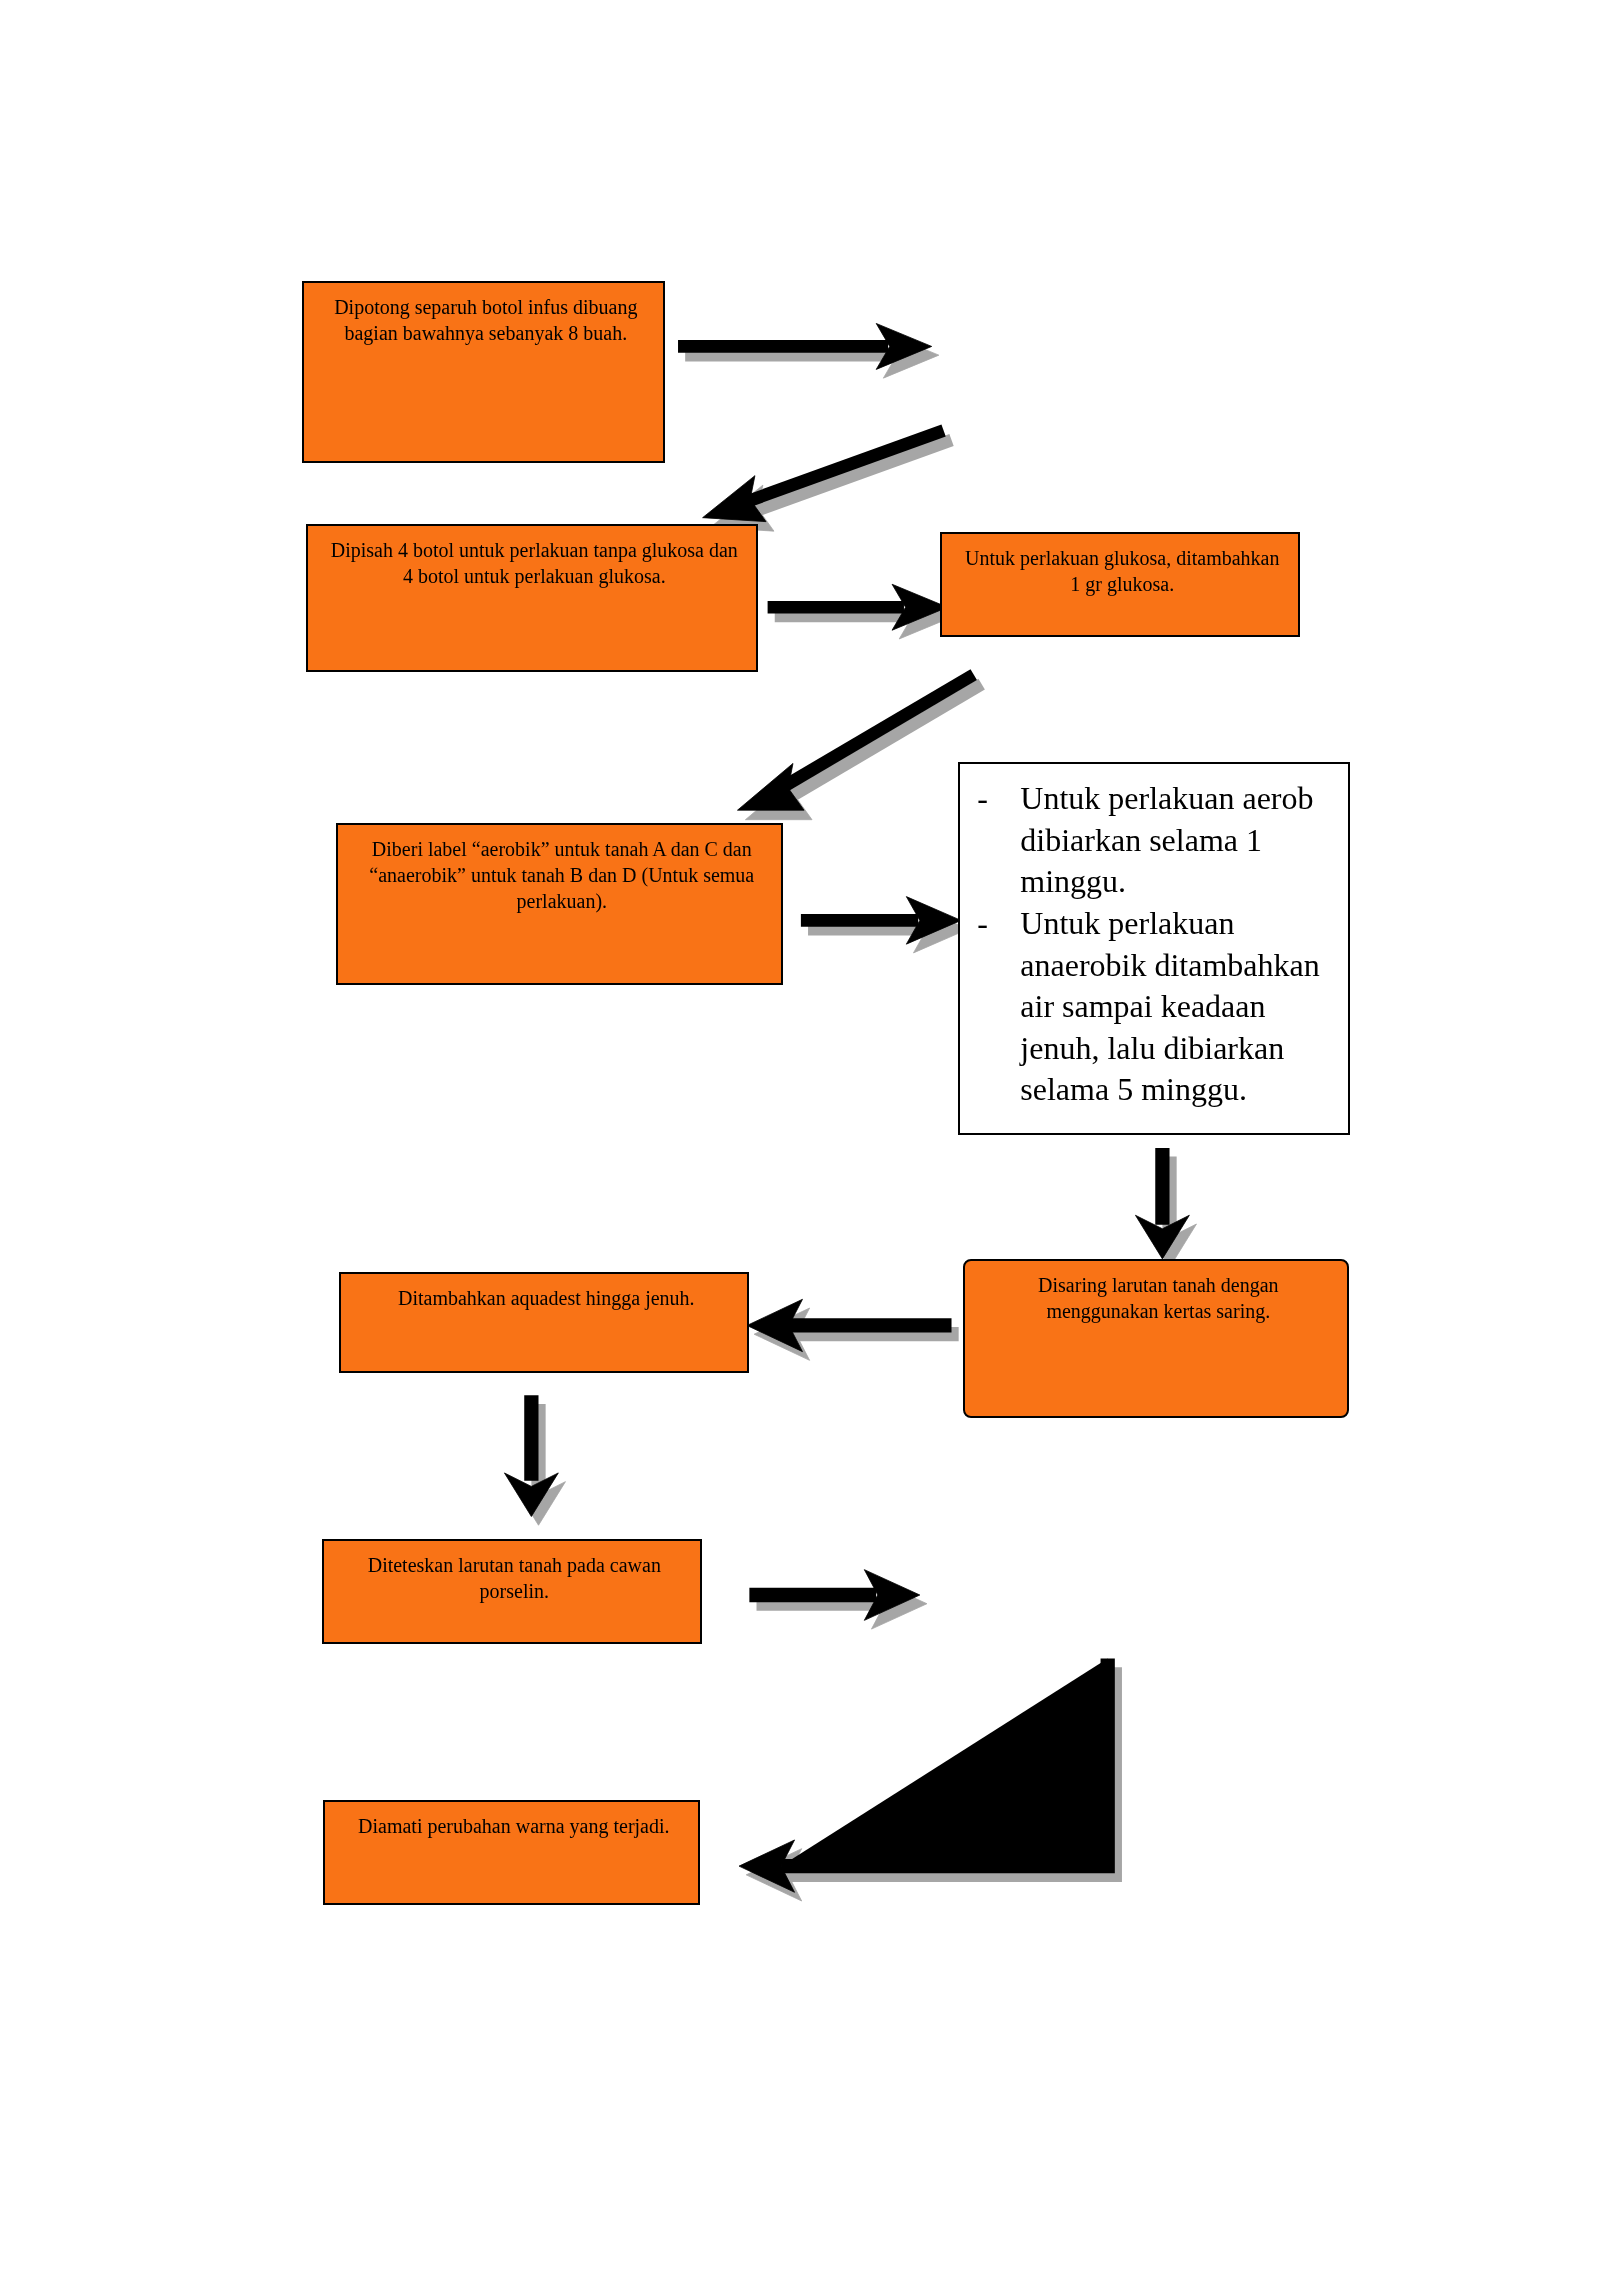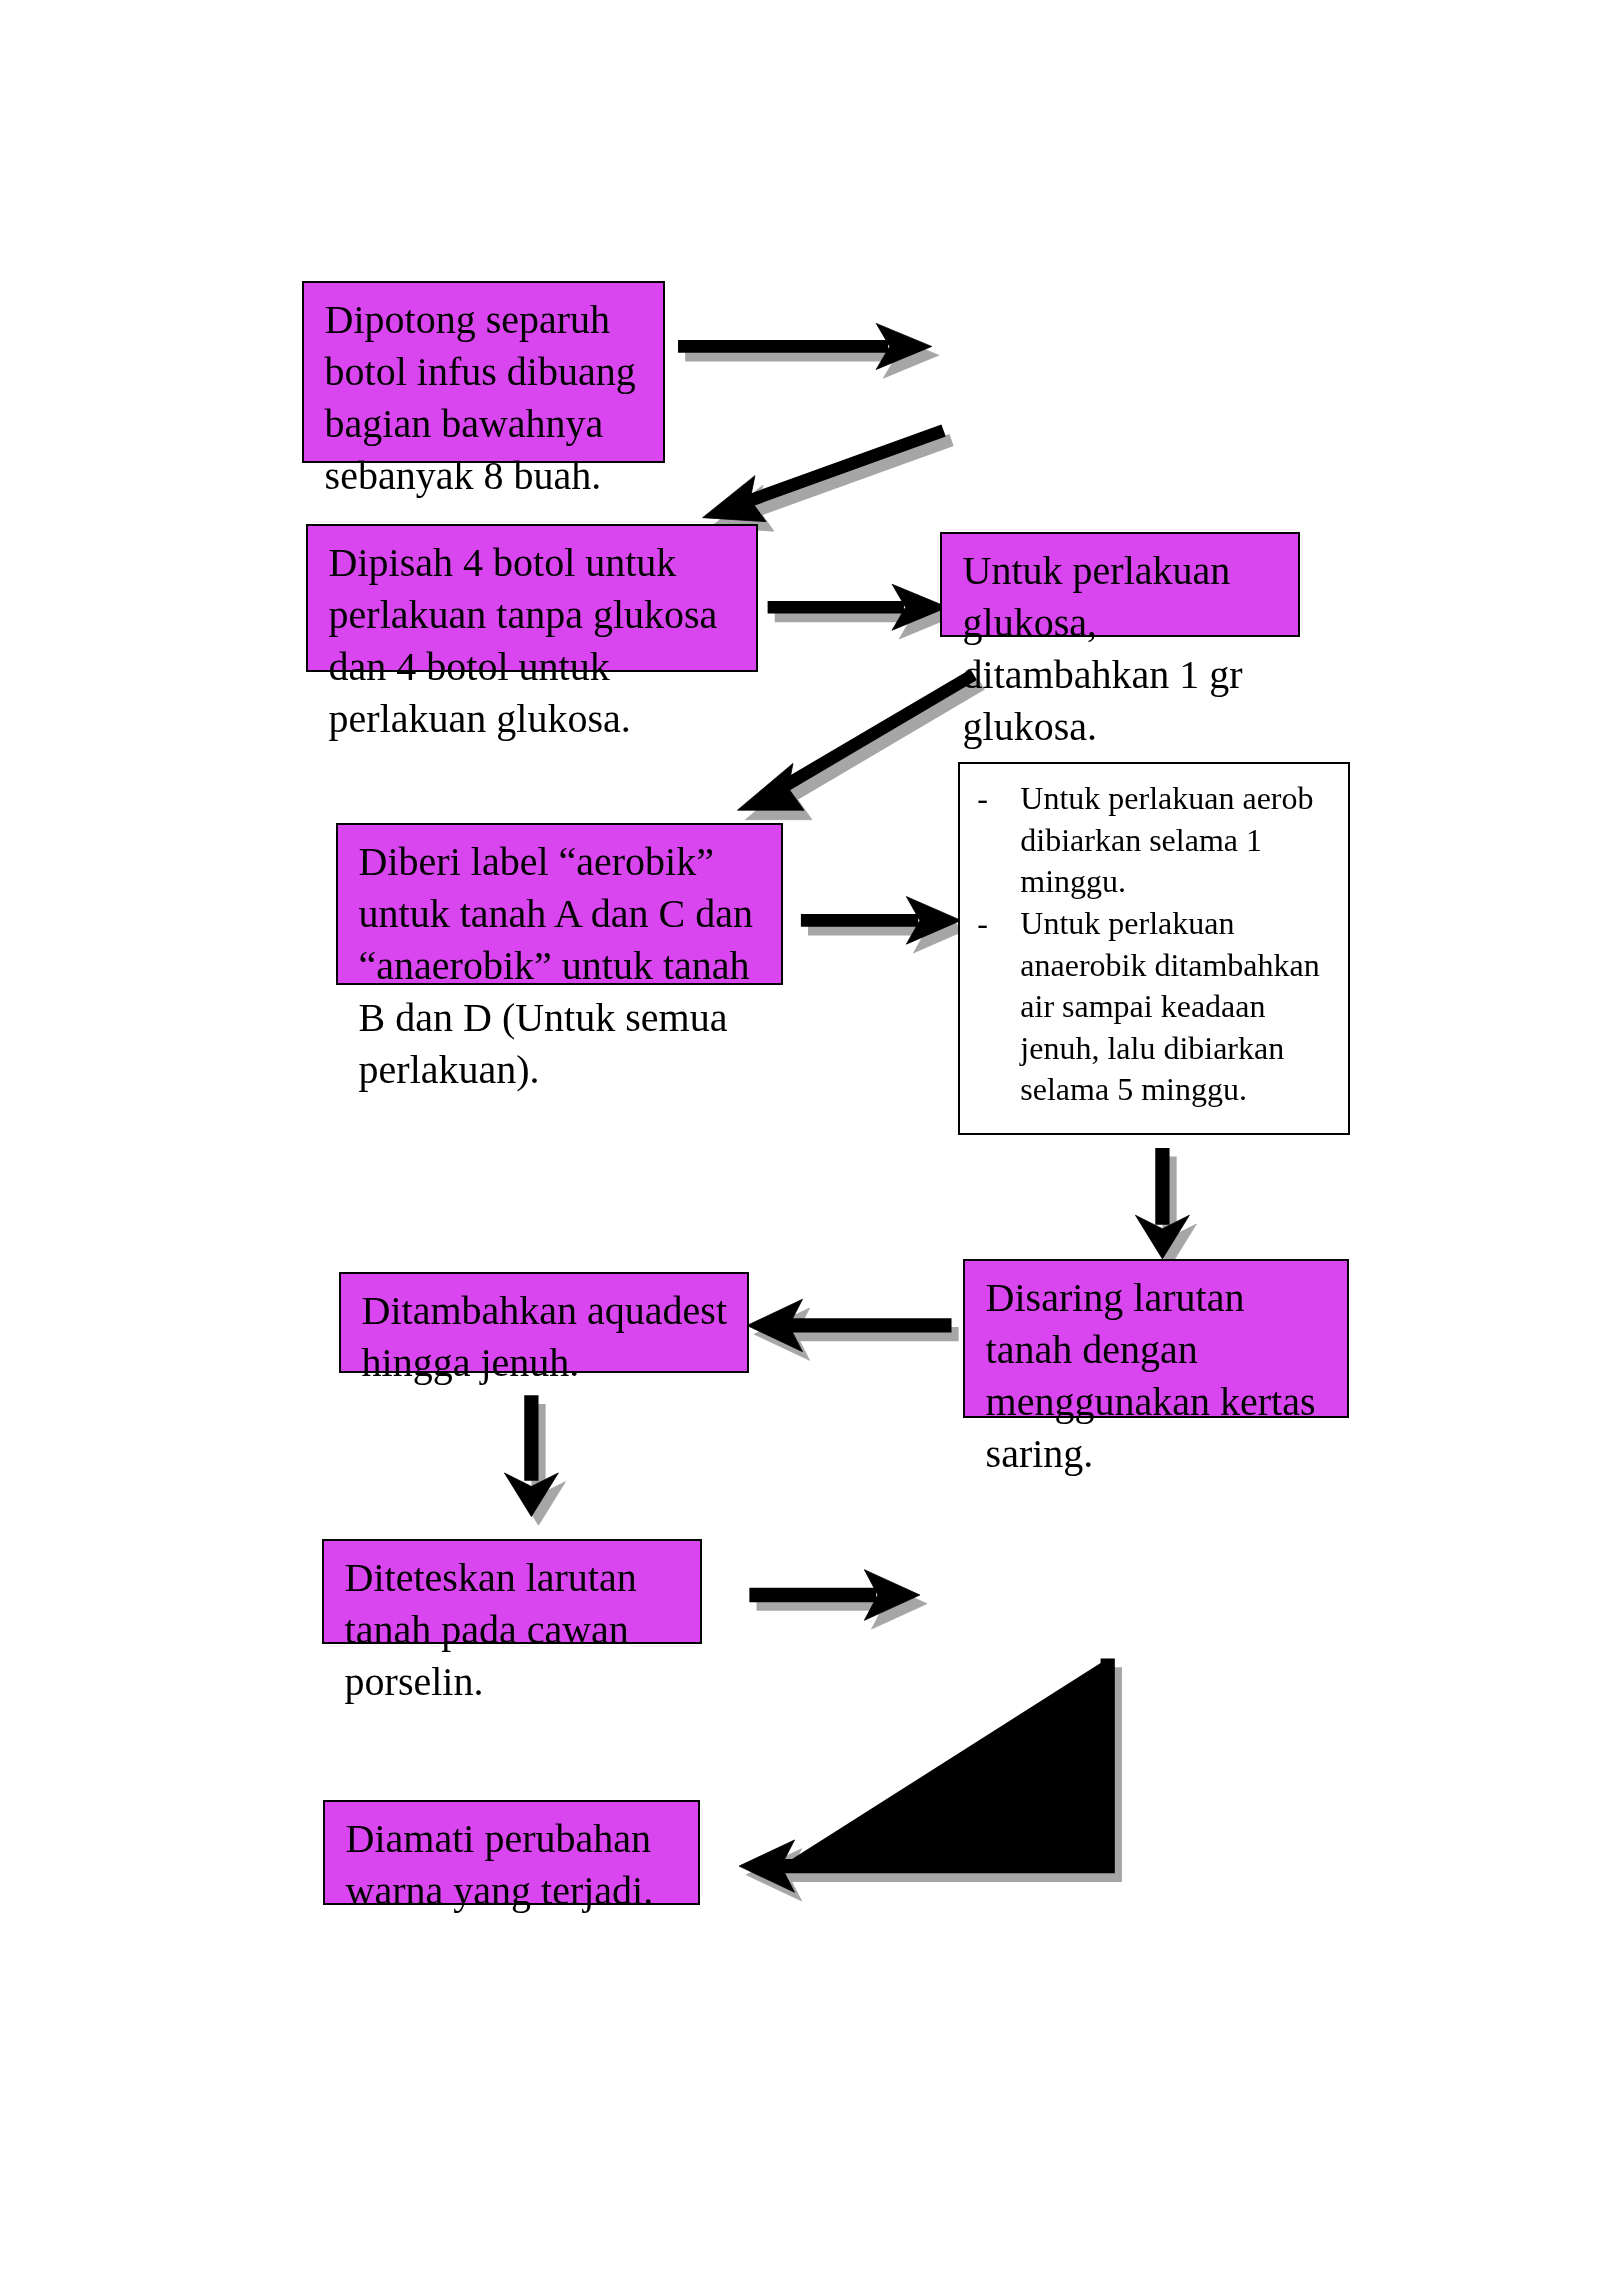--- a/index.html
+++ b/index.html
@@ -15,25 +15,25 @@
     position: relative;
     width: 1624px;
     height: 2295px;
     background: #ffffff;
     overflow: hidden;
   }
   .node {
     position: absolute;
     box-sizing: border-box;
     border: 2.4px solid #000000;
-    background: #d946ef;
-    font-size: 40px;
+    background: #f97316;
+    font-size: 20px;
     line-height: 1.30;
     padding: 11px 16px 11px 20.6px;
-    text-align: left;
+    text-align: center;
     z-index: 5;
   }
   .node .txt { display: block; }
   .bullets {
     position: absolute;
     box-sizing: border-box;
     border: 2.4px solid #000000;
     background: #ffffff;
     font-size: 32px;
     line-height: 1.30;
@@ -186,21 +186,21 @@
     <div class="bullet-row">
       <span class="bullet-mark">-</span>
       <span class="bullet-text">Untuk perlakuan aerob dibiarkan selama 1 minggu.</span>
     </div>
     <div class="bullet-row">
       <span class="bullet-mark">-</span>
       <span class="bullet-text">Untuk perlakuan anaerobik ditambahkan air sampai keadaan jenuh, lalu dibiarkan selama 5 minggu.</span>
     </div>
   </div>
 
-  <div class="node" style="left:963px; top:1259px; width:386px; height:159px;">
+  <div class="node" style="left:963px; top:1259px; width:386px; height:159px;border-radius:8px;">
     <span class="txt">Disaring larutan tanah dengan menggunakan kertas saring.</span>
   </div>
 
   <div class="node" style="left:339px; top:1272px; width:410px; height:101px;">
     <span class="txt">Ditambahkan aquadest hingga jenuh.</span>
   </div>
 
   <div class="node" style="left:322px; top:1539px; width:380px; height:105px;">
     <span class="txt">Diteteskan larutan tanah pada cawan porselin.</span>
   </div>

